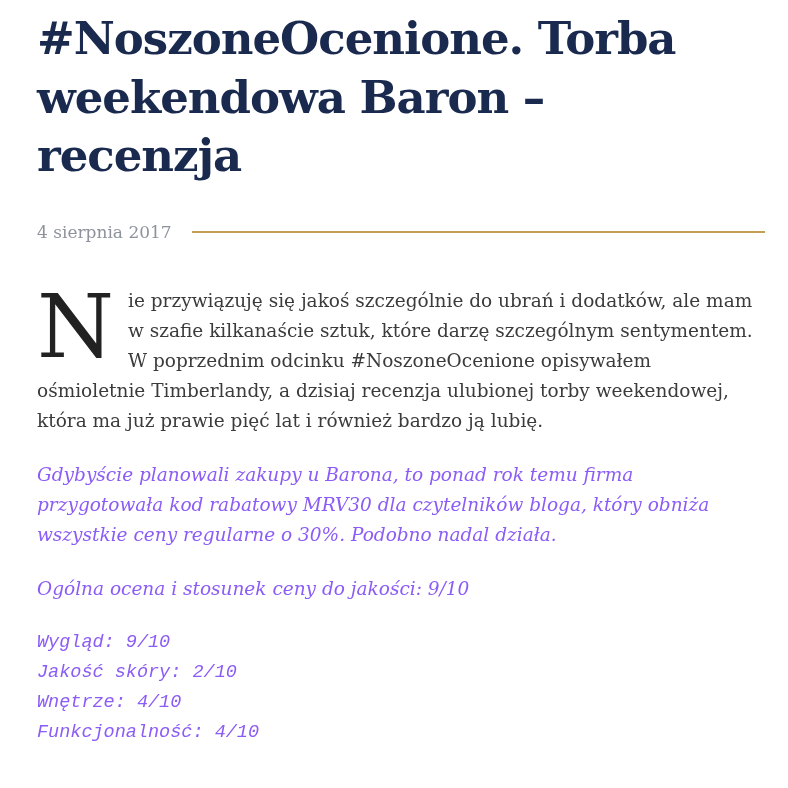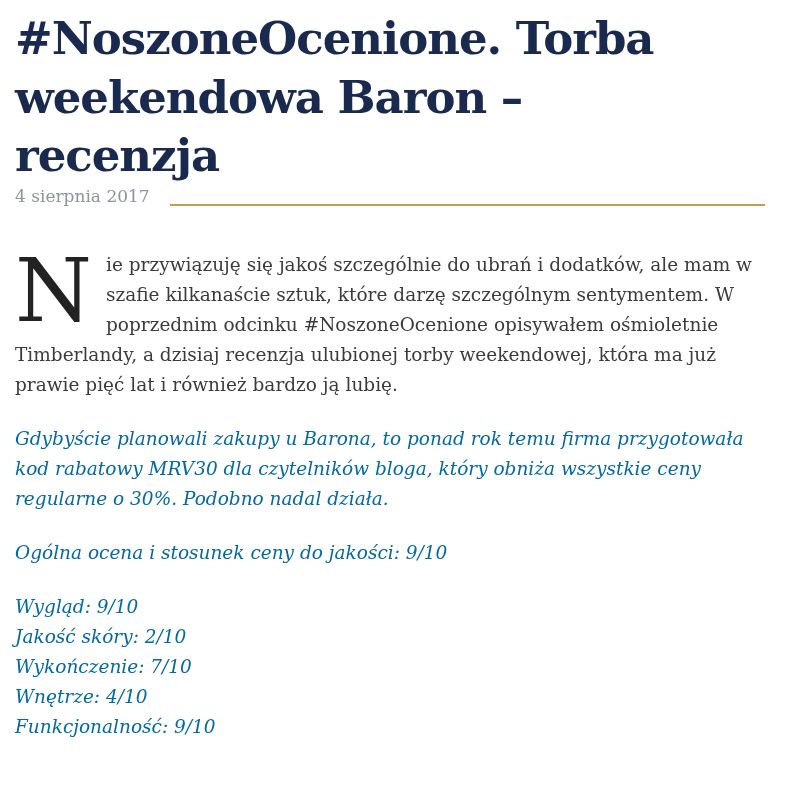--- a/index.html
+++ b/index.html
@@ -16,34 +16,35 @@
     padding: 0;
     overflow: hidden;
   }
   body {
     width: 788px;
     height: 788px;
     background: var(--background);
     font-family: "DejaVu Serif", "Liberation Serif", serif;
   }
   .content {
-    padding: 10px 23px 0 15px;
+    padding: 10px 23px 0 37px;
   }
   h1.post-title {
     margin: 0;
     max-width: 680px;
     font-size: 45px;
     line-height: 1.3;
     font-weight: bold;
     letter-spacing: -1px;
     color: var(--title);
   }
   .meta {
     display: flex;
-    align-items: flex-end;
+    align-items: center;
+    margin-top: 36px;
   }
   .date {
     font-size: 17px;
     color: var(--date);
     white-space: nowrap;
   }
   .rule {
     flex: 1;
     height: 2px;
     background: var(--divider);
@@ -60,24 +61,25 @@
   }
   .dropcap {
     float: left;
     font-size: 88px;
     line-height: 72px;
     padding: 5px 14px 0 0;
     color: var(--drop-cap);
   }
   p.em {
     font-style: italic;
-    color: #0369a1;
+    color: #8b5cf6;
   }
   p.lines span {
     display: block;
+    font-family: Liberation Mono, monospace;
   }
 </style>
 </head>
 <body>
 
 <article class="content">
 
   <h1 class="post-title">#NoszoneOcenione. Torba weekendowa Baron – recenzja</h1>
 
   <div class="meta">
@@ -89,18 +91,17 @@
     <span class="dropcap">N</span><span>ie przywiązuję się jakoś szczególnie do ubrań i dodatków, ale mam w szafie kilkanaście sztuk, które darzę szczególnym sentymentem. W poprzednim odcinku #NoszoneOcenione opisywałem ośmioletnie Timberlandy, a dzisiaj recenzja ulubionej torby weekendowej, która ma już prawie pięć lat i również bardzo ją lubię.</span>
   </p>
 
   <p class="em">Gdybyście planowali zakupy u Barona, to ponad rok temu firma przygotowała kod rabatowy MRV30 dla czytelników bloga, który obniża wszystkie ceny regularne o 30%. Podobno nadal działa.</p>
 
   <p class="em">Ogólna ocena i stosunek ceny do jakości: 9/10</p>
 
   <p class="em lines">
     <span>Wygląd: 9/10</span>
     <span>Jakość skóry: 2/10</span>
-    <span>Wykończenie: 7/10</span>
     <span>Wnętrze: 4/10</span>
-    <span>Funkcjonalność: 9/10</span>
+    <span>Funkcjonalność: 4/10</span>
   </p>
 
 </article>
 
 </body></html>

